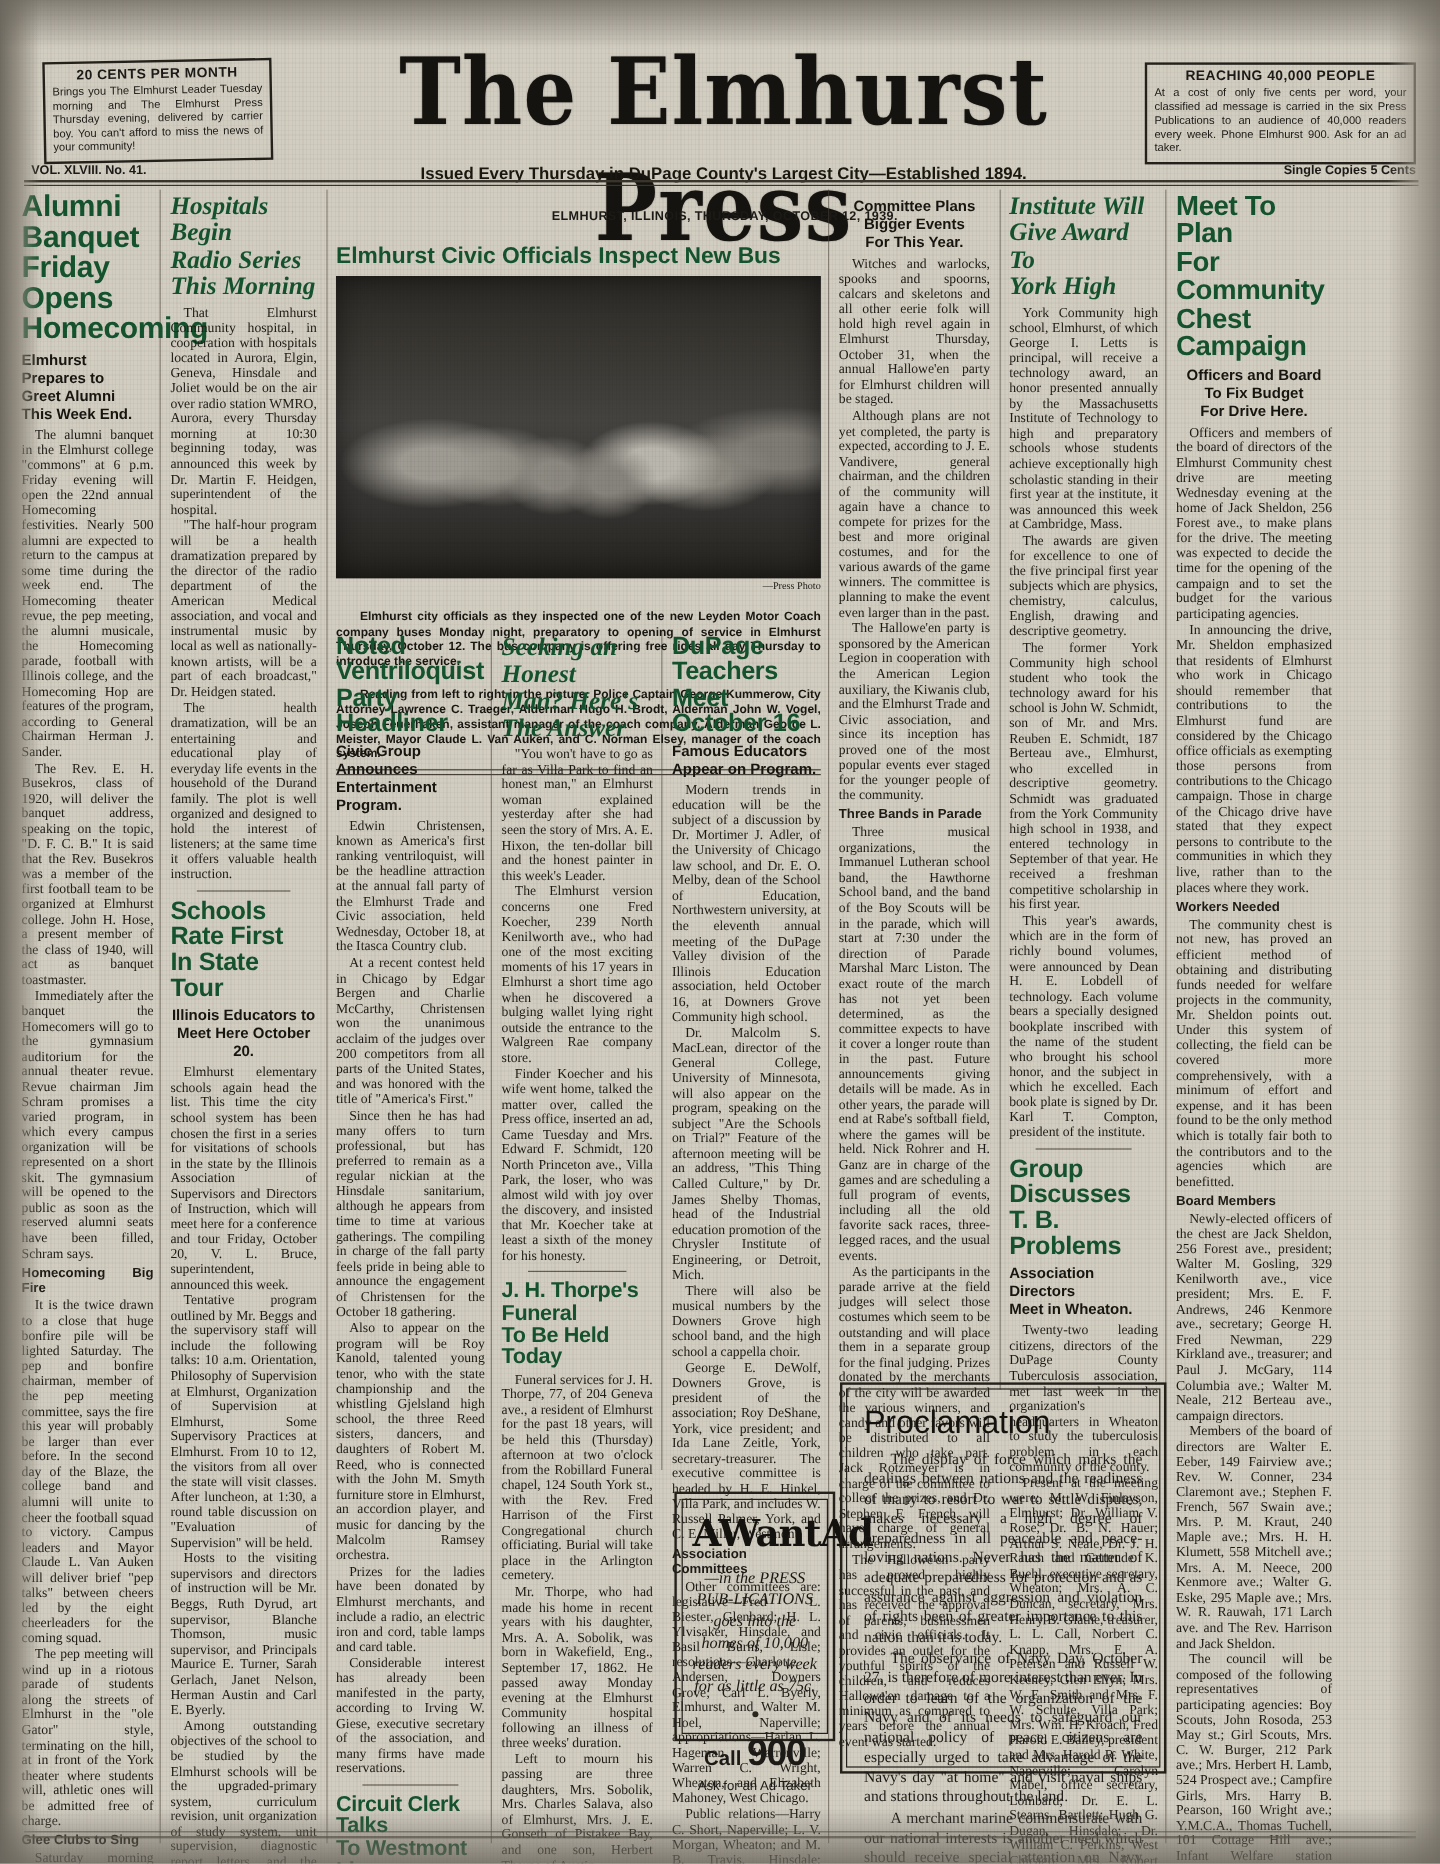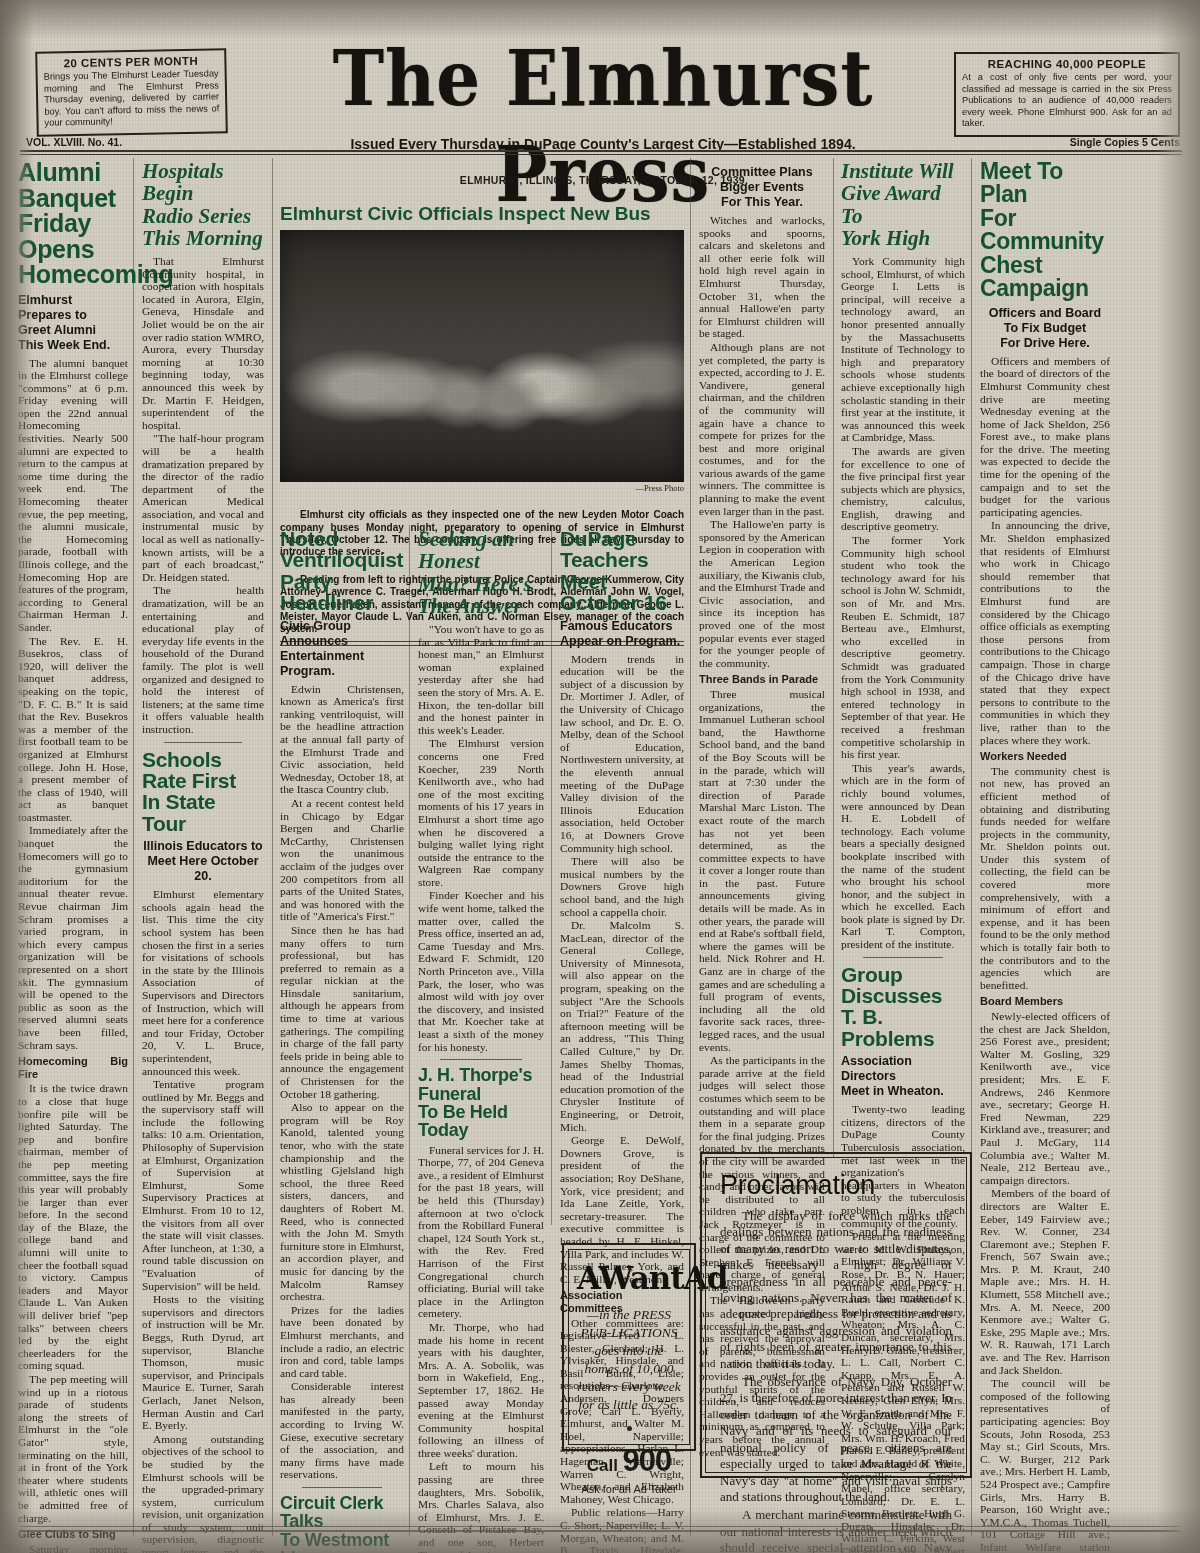--- a/index.html
+++ b/index.html
@@ -255,22 +255,22 @@
 
     </div>
 
     <div class="col" style="left:560px;top:528px;width:124px;">
       <div class="hl k2" style="white-space:pre-line;">DuPage Teachers
 Meet October 16</div>
       <div class="sub" style="white-space:pre-line;">Famous Educators
 Appear on Program.</div>
       <div class="body" style="margin-top:4px;">
         <p>Modern trends in education will be the subject of a discussion by Dr. Mortimer J. Adler, of the University of Chicago law school, and Dr. E. O. Melby, dean of the School of Education, Northwestern university, at the eleventh annual meeting of the DuPage Valley division of the Illinois Education association, held October 16, at Downers Grove Community high school.</p>
+        <p>Dr. Malcolm S. MacLean, director of the General College, University of Minnesota, will also appear on the program, speaking on the subject "Are the Schools on Trial?" Feature of the afternoon meeting will be an address, "This Thing Called Culture," by Dr. James Shelby Thomas, head of the Industrial education promotion of the Chrysler Institute of Engineering, or Detroit, Mich.</p>
         <p>There will also be musical numbers by the Downers Grove high school band, and the high school a cappella choir.</p>
-        <p>Dr. Malcolm S. MacLean, director of the General College, University of Minnesota, will also appear on the program, speaking on the subject "Are the Schools on Trial?" Feature of the afternoon meeting will be an address, "This Thing Called Culture," by Dr. James Shelby Thomas, head of the Industrial education promotion of the Chrysler Institute of Engineering, or Detroit, Mich.</p>
         <p>George E. DeWolf, Downers Grove, is president of the association; Roy DeShane, York, vice president; and Ida Lane Zeitle, York, secretary-treasurer. The executive committee is headed by H. E. Hinkel, Villa Park, and includes W. Russell Palmer, York, and C. E. Miller, Westmont.</p>
         <div class="secthead">Association Committees</div>
         <p>Other committees are: legislative—Fred L. Biester, Glenbard; H. L. Ylvisaker, Hinsdale, and Basil Burns, Lisle; resolutions—Charlotte Andersen, Downers Grove; Carl L. Byerly, Elmhurst, and Walter M. Hoel, Naperville; appropriations—Harlan L. Hageman, Warrenville; Warren C. Wright, Wheaton, and Elizabeth Mahoney, West Chicago.</p>
         <p>Public relations—Harry C. Short, Naperville; L. V. Morgan, Wheaton; and M. B. Travis, Hinsdale; nominating—S. A. Denison, Glen Ellyn; C. E. Swingley, Lombard, and Bertha H. Jones, Belmont; auditing—W. A. Johnson, Bensenville; Margaret Thackaberry, Clarendon Hills, and Mary Effertz, Villa Park. State committees are: Resolutions—F. C. Fenton, Bensenville; appropriations—C. E. Miller, Westmont, and legislative—Fred L. Biester, Glenbard.</p>
       </div>
     </div>
 
     <div class="adbox" style="left:562px;top:1243px;width:122px;height:196px;">
       <div class="inner">
         <div class="ad-title">AWantAd</div>

